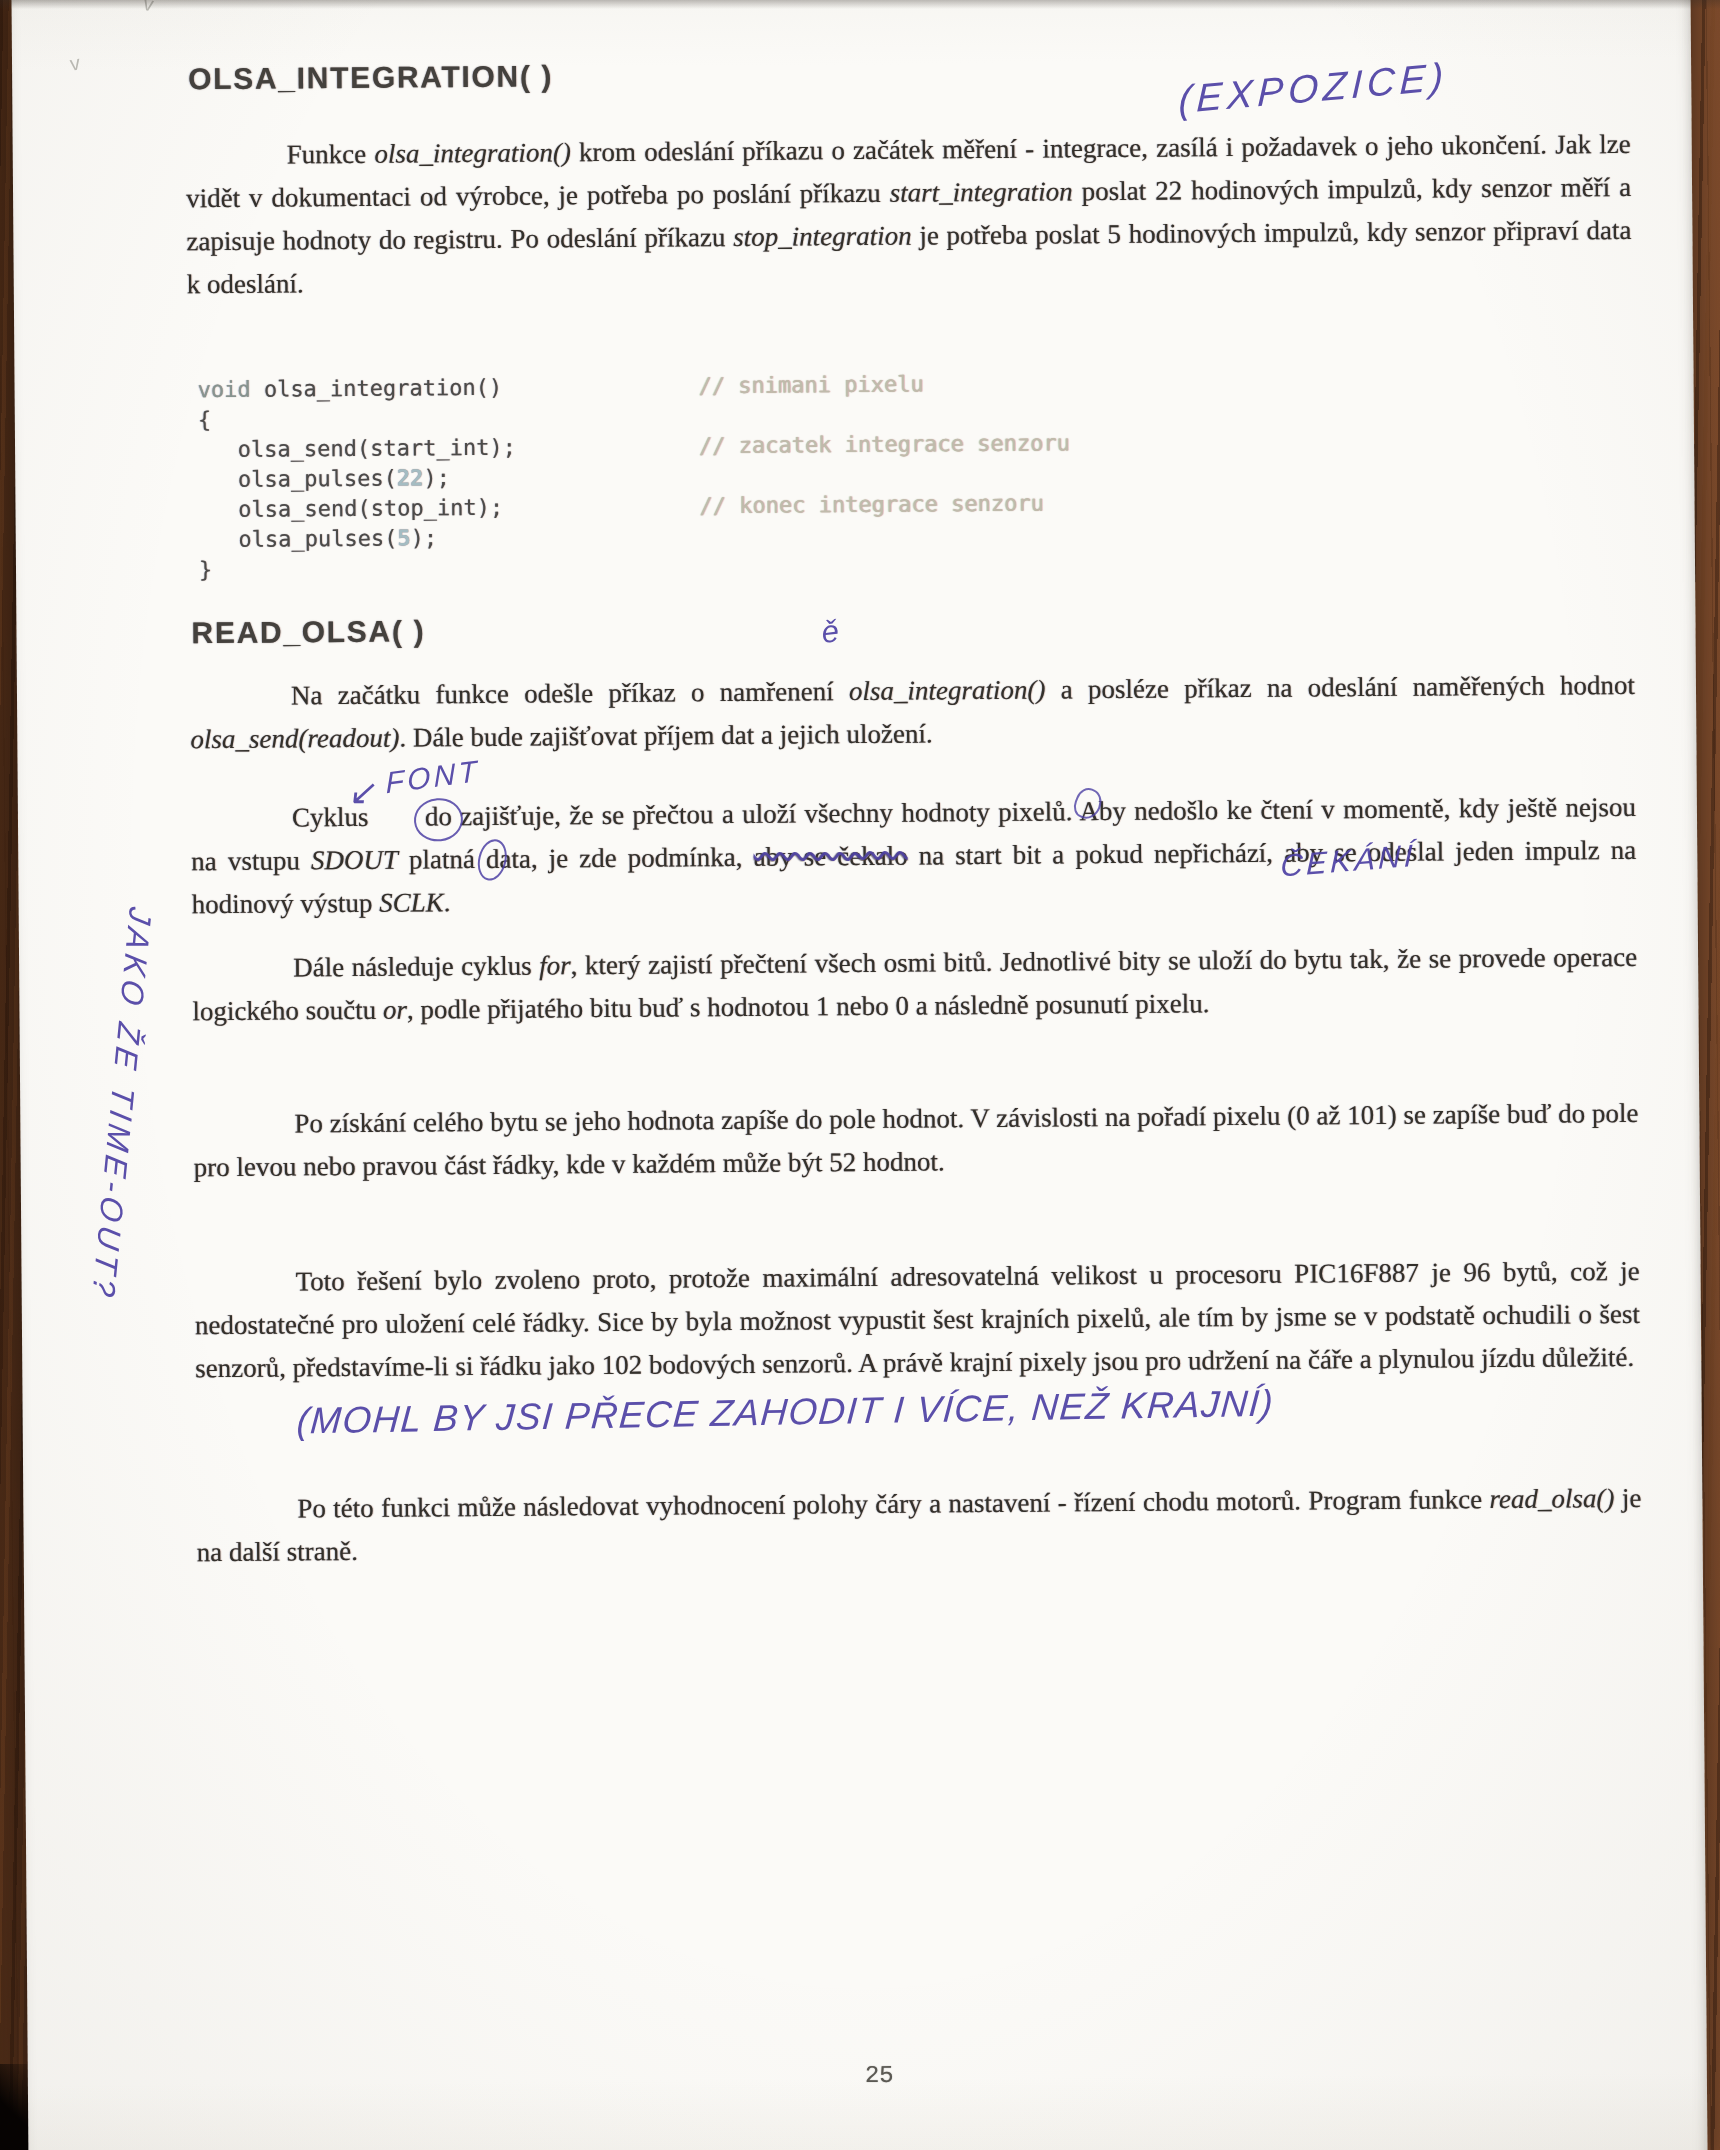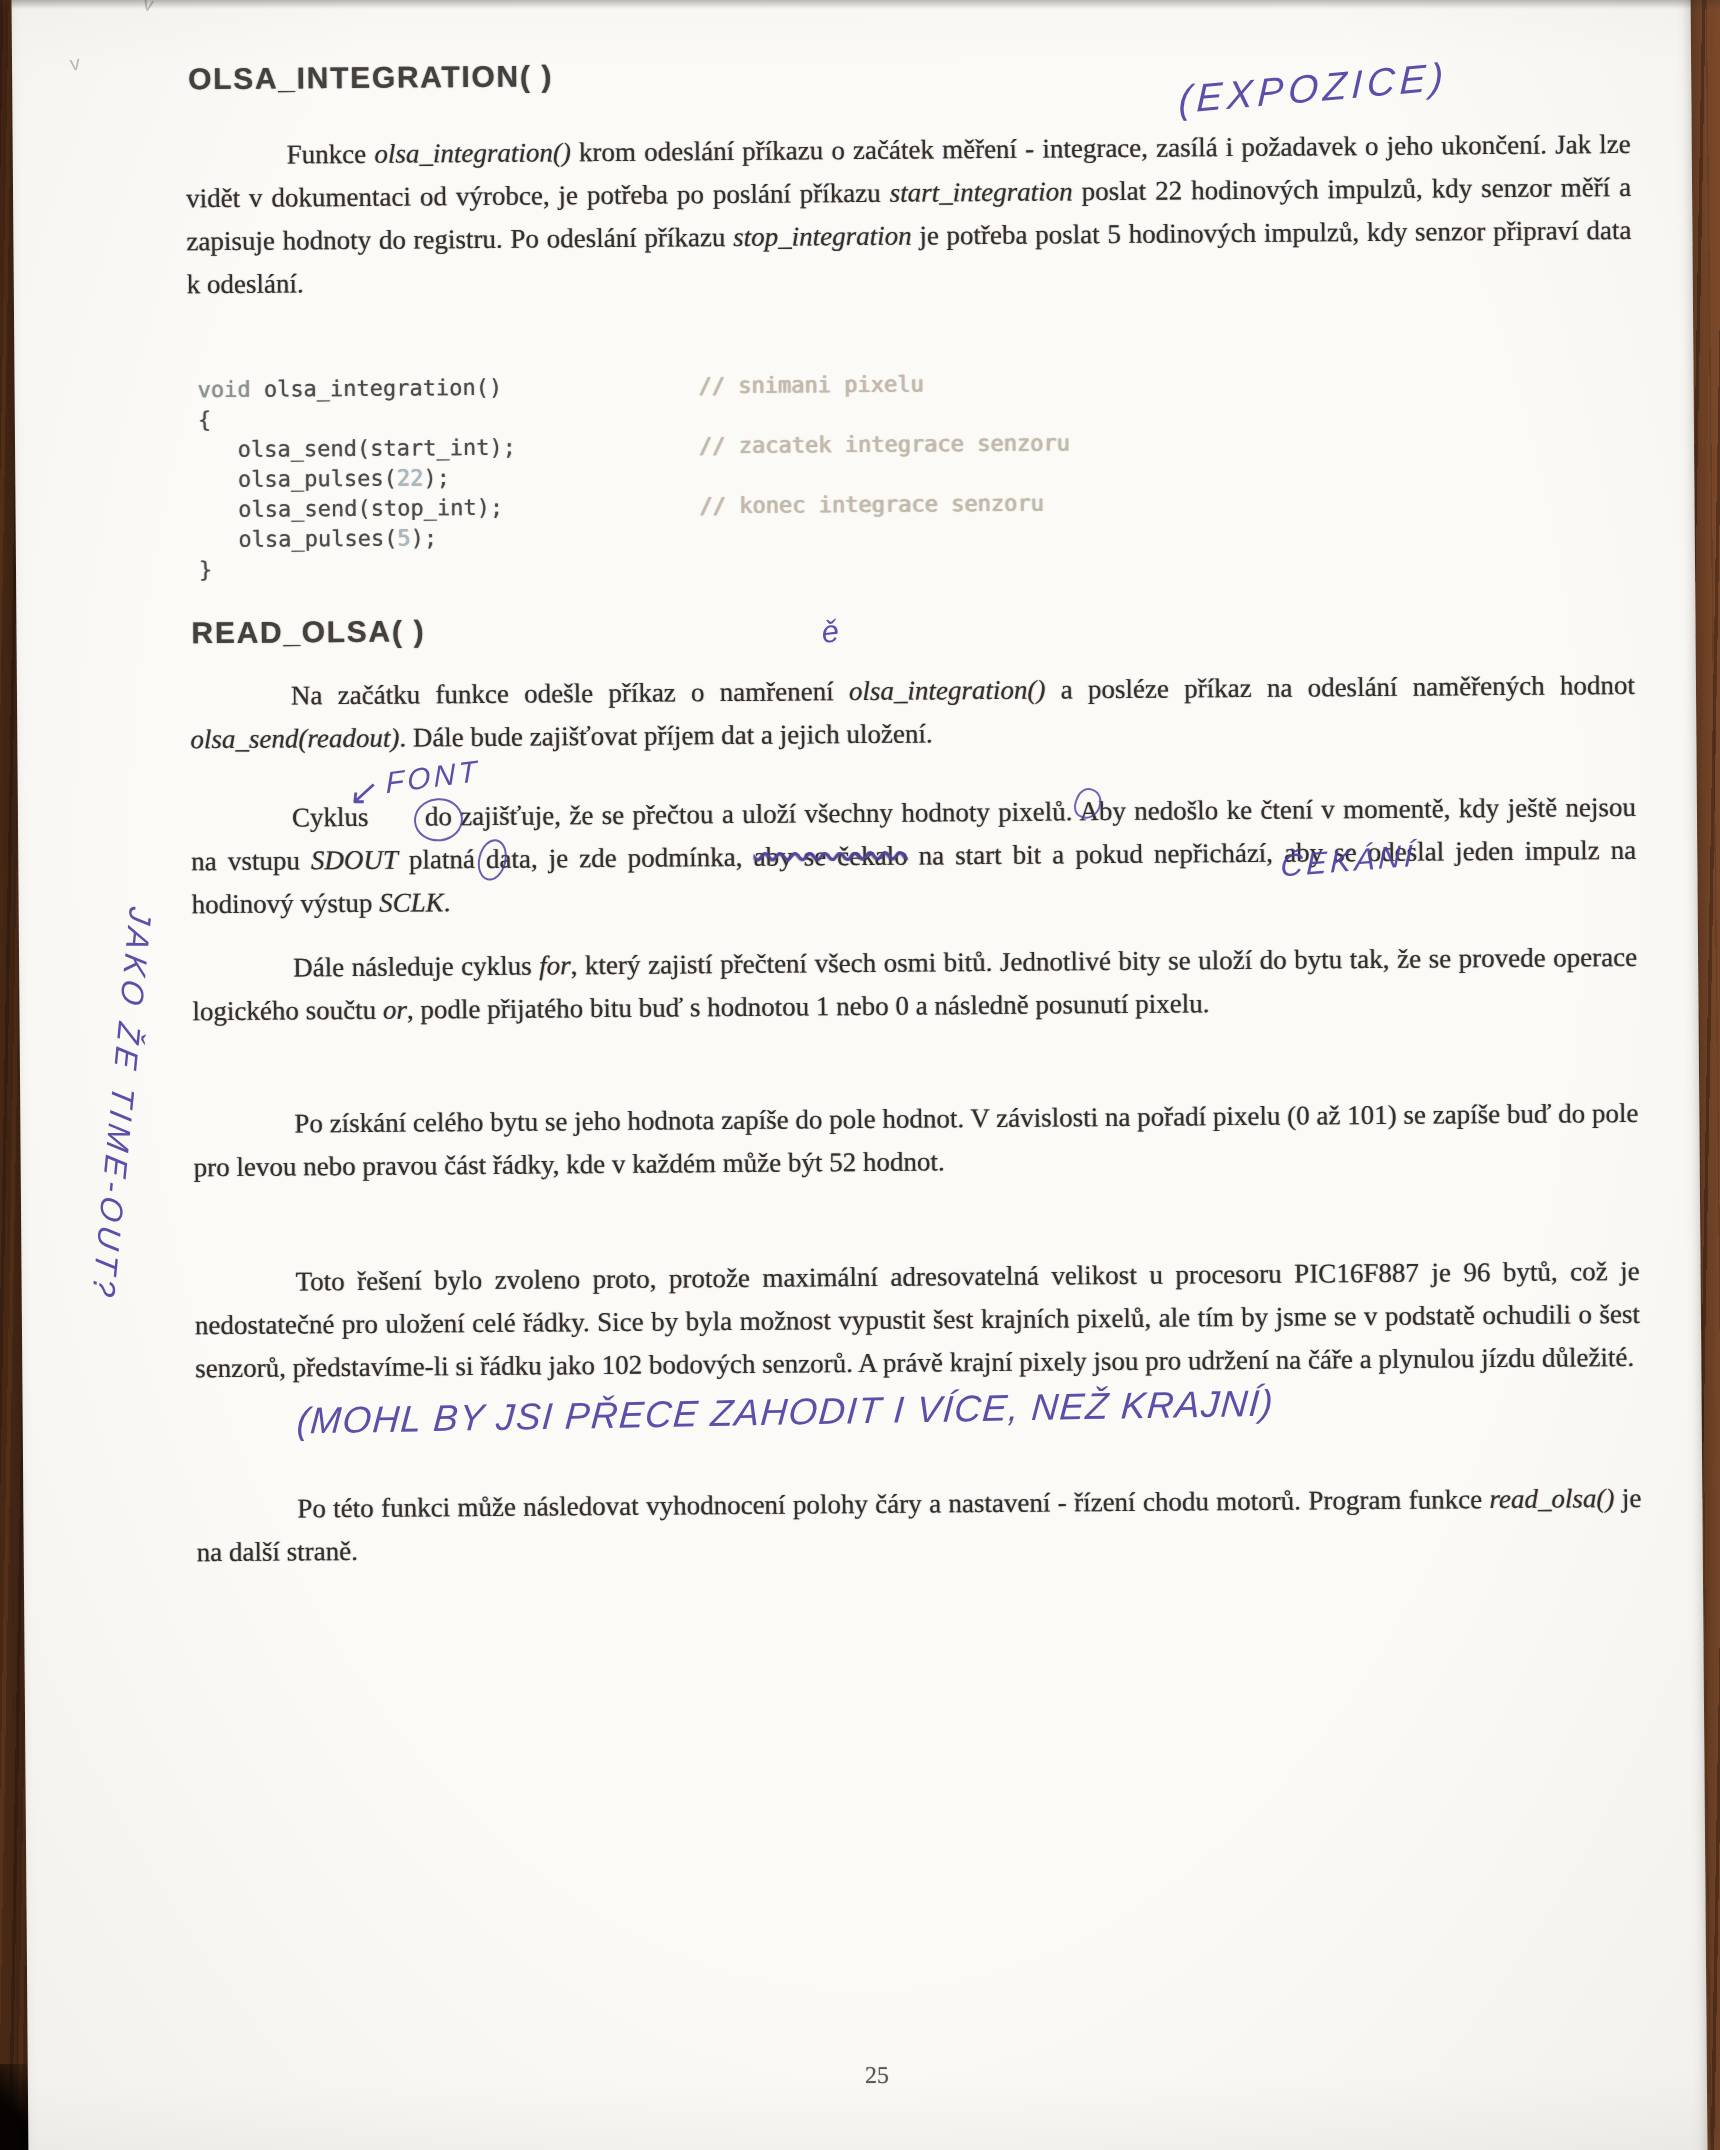--- a/index.html
+++ b/index.html
@@ -48,21 +48,21 @@
   .it{font-style:italic;}
   
   .codeblock{
     position:absolute;left:183px;top:386px;width:1210px;
     font-family:"DejaVu Sans Mono", monospace;font-size:22px;line-height:30px;
   }
   .code-line{position:relative;white-space:pre;color:#4c4b49;
     text-shadow:0 0 0.9px rgba(60,58,55,.45), 0.8px 0 0.7px rgba(190,95,80,.22), -0.8px 0 0.7px rgba(85,120,190,.22);}
   .code-left{white-space:pre;}
   .kw{color:#87948f;}
-  .num{color:#a4bcc2;}
+  .num{color:#a4bcc2;font-weight:bold;}
   .com{position:absolute;left:501px;top:0;color:#c0bbac;
     text-shadow:0.9px 0 0.7px rgba(205,120,135,.38), -0.9px 0 0.7px rgba(125,175,120,.32), 0 0 1.1px rgba(160,150,130,.5);}
   
   .hand{
     position:absolute;font-family:"Liberation Sans", sans-serif;font-style:italic;
     color:#4e41a4;opacity:.92;white-space:nowrap;
   }
   .hw-expozice{left:1166px;top:86px;font-size:39px;letter-spacing:4.7px;transform:rotate(-4.5deg) skewX(-7deg);}
   .hw-e{left:805px;top:630px;font-size:31px;transform:rotate(-6deg);}
   .hw-font{left:331px;top:770px;font-size:30px;letter-spacing:3.4px;transform:rotate(-7deg) skewX(-6deg);}
@@ -88,21 +88,21 @@
   .ann-scribble::after{
     content:'';position:absolute;left:-4px;right:-2.7px;top:-8px;bottom:6.7px;
     border:2.4px solid rgba(78,65,164,.8);border-radius:48% 52% 55% 45%;transform:rotate(22deg);
   }
   .ann-strike{
     text-decoration-line:line-through;text-decoration-style:wavy;
     text-decoration-color:rgba(78,65,164,.9);text-decoration-thickness:2.7px;
   }
   
   .pagenum{position:absolute;left:837px;top:2078px;font-size:24px;color:#5b5953;
-    text-shadow:0 0 1.1px rgba(60,58,52,.5);}
+    text-shadow:0 0 1.1px rgba(60,58,52,.5);font-family:Liberation Mono, monospace;}
   .stray{position:absolute;font-size:20px;color:#b9b8b2;font-family:"Liberation Sans",sans-serif;}
   .stray.m1{left:132px;top:2.7px;transform:rotate(12deg);}
   .stray.m2{left:58px;top:62px;transform:rotate(-8deg);}
 </style>
 </head>
 <body>
 
 <div class="desk"></div>
 <div class="desk-dark-corner"></div>
 

